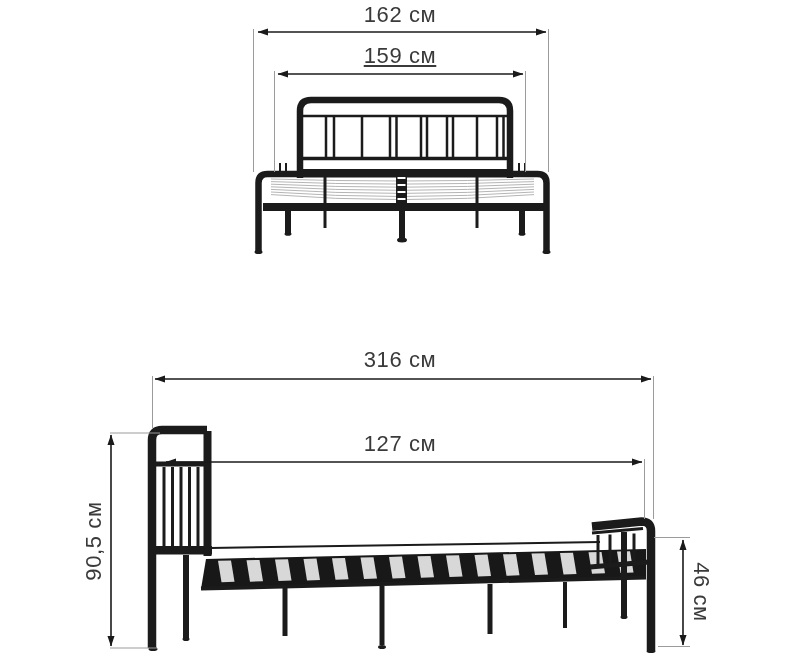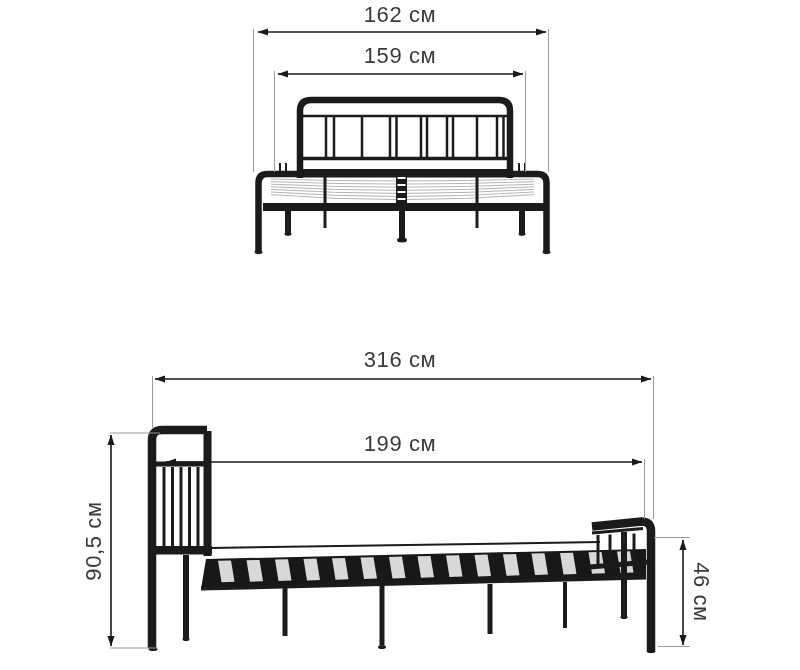--- a/index.html
+++ b/index.html
@@ -15,21 +15,21 @@
   .stage svg{position:absolute;left:0;top:0;}
   .dim-label{
     position:absolute;
     font-size:22px;
     letter-spacing:0.6px;
     color:#3a3a3a;
     white-space:nowrap;
     line-height:1;
   }
   #lbl-162{left:400px;top:4px;transform:translateX(-50%);}
-  #lbl-159{left:400px;top:45px;transform:translateX(-50%);}
+  #lbl-159{left:400px;top:45px;transform:translateX(-50%);text-decoration:underline;}
   #lbl-205{left:400px;top:349px;transform:translateX(-50%);}
   #lbl-199{left:400px;top:433px;transform:translateX(-50%);}
   #lbl-905{left:94px;top:541px;transform:translate(-50%,-50%) rotate(-90deg);}
   #lbl-46{left:701px;top:592px;transform:translate(-50%,-50%) rotate(90deg);}
 </style>
 </head>
 <body>
 
 <div class="stage">
 
@@ -184,17 +184,17 @@
       <line x1="155" y1="379" x2="651" y2="379" marker-start="url(#arw)" marker-end="url(#arw)"></line>
       <line x1="166" y1="462" x2="642" y2="462" marker-start="url(#arw)" marker-end="url(#arw)"></line>
       <line x1="111" y1="435" x2="111" y2="646" marker-start="url(#arw)" marker-end="url(#arw)"></line>
       <line x1="683" y1="540" x2="683" y2="645" marker-start="url(#arw)" marker-end="url(#arw)"></line>
     </g>
   </svg>
 
   <div class="dim-label" id="lbl-162">162 см</div>
   <div class="dim-label" id="lbl-159">159 см</div>
   <div class="dim-label" id="lbl-205">316 см</div>
-  <div class="dim-label" id="lbl-199">199 см</div>
+  <div class="dim-label" id="lbl-199">127 см</div>
   <div class="dim-label" id="lbl-905">90,5 см</div>
   <div class="dim-label" id="lbl-46">46 см</div>
 
 </div>
 
 </body></html>

